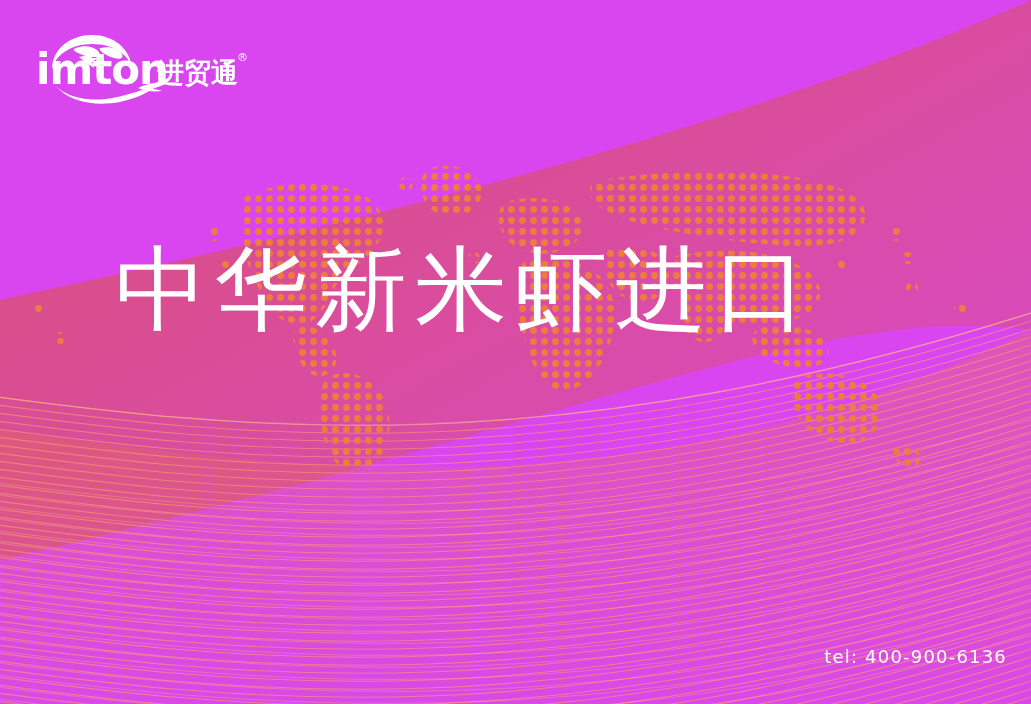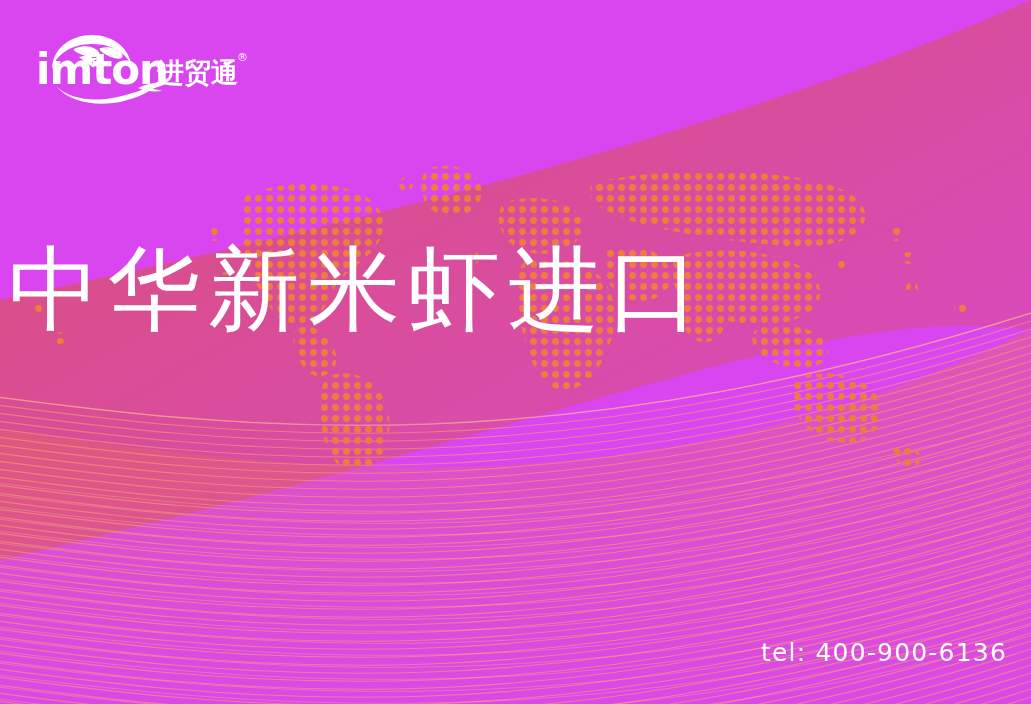--- a/index.html
+++ b/index.html
@@ -35,40 +35,40 @@
   .logo{
     position:absolute;left:34px;top:28px;
     width:215px;height:76px;
   }
 
   
   .headline{
     position:absolute;
     left:0;top:228px;
     width:815px;
-    text-align:left;
+    text-align:right;
     color:#ffffff;
   }
   .hl-line{
     display:block;
     font-size:92px;
     line-height:124px;
     letter-spacing:8px;
     font-weight:400;
     white-space:nowrap;
     text-indent:8px;
     font-family:"DejaVu Sans","Liberation Sans",sans-serif;
   }
 
   
   .tel{
     position:absolute;
     right:24px;bottom:37px;
     color:#ffffff;
-    font-size:25px;
+    font-size:18px;
     letter-spacing:1.2px;
     font-family:"DejaVu Sans","Liberation Sans",sans-serif;
     white-space:nowrap;
   }
 </style>
 </head>
 <body>
 
 <div class="banner">
 

